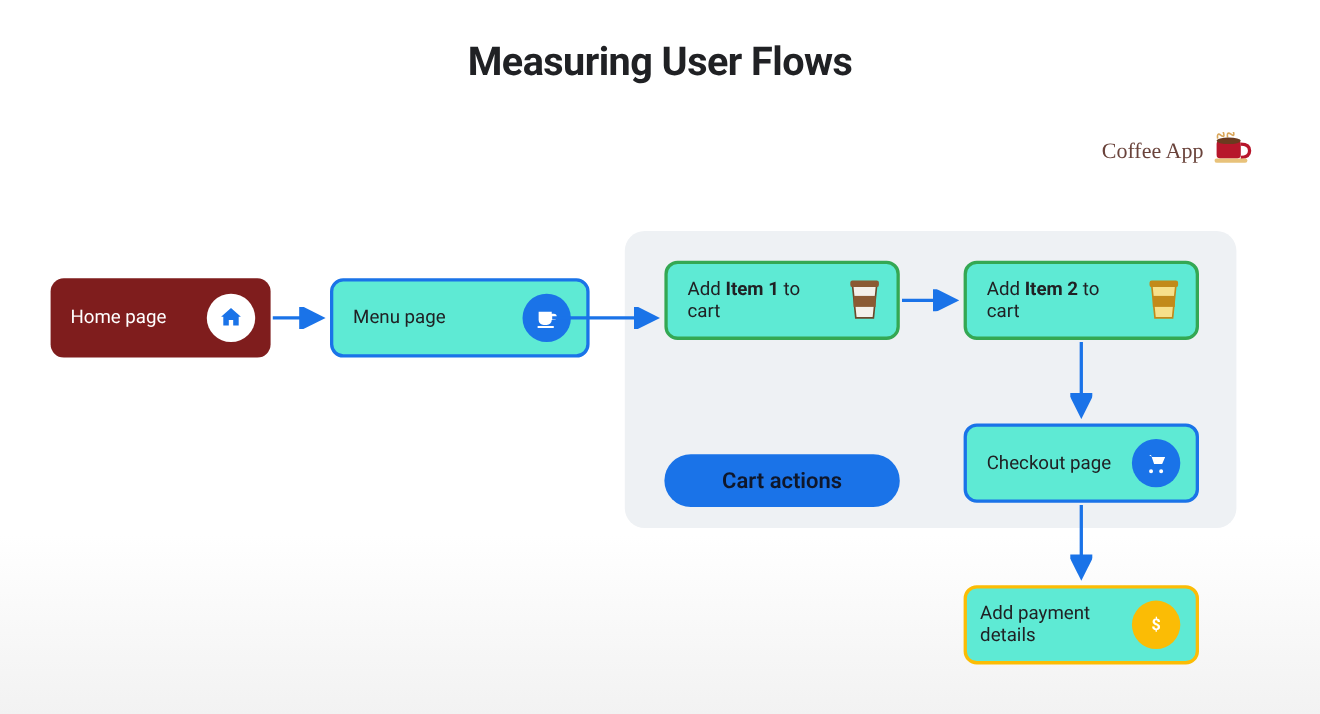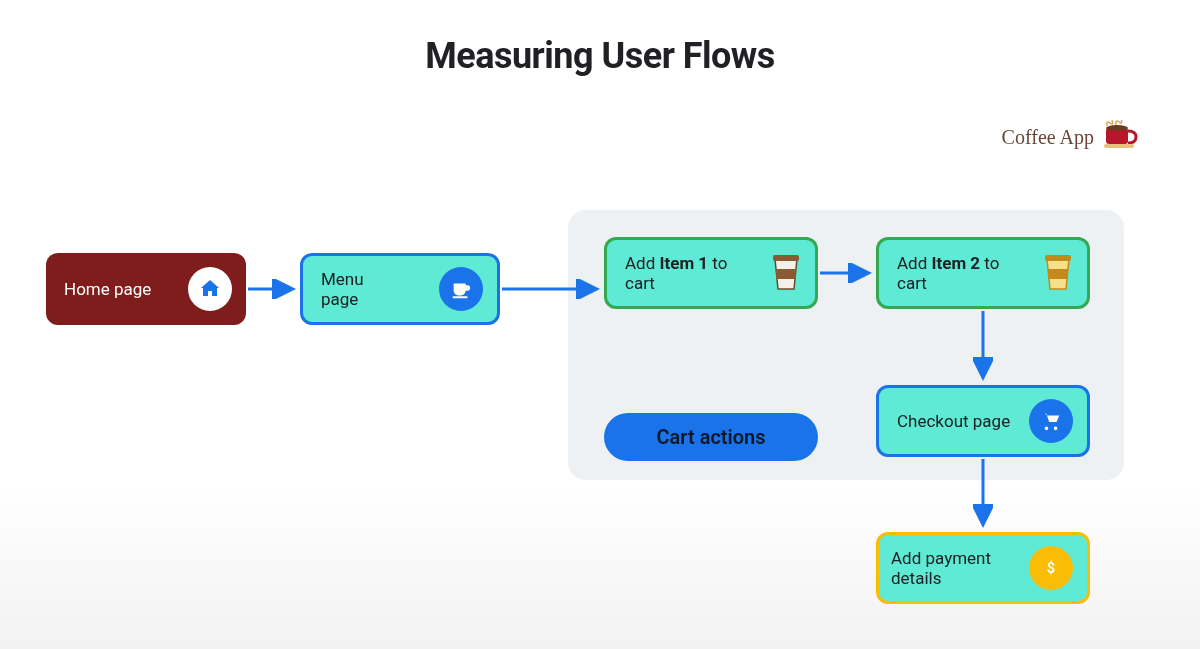--- a/index.html
+++ b/index.html
@@ -98,21 +98,21 @@
 
   <div class="node filled" style="left:46px; top:253px; width:200px;">
     <span class="label">Home page</span>
     <span class="iconwrap circle-icon white">
       <svg width="24" height="24" viewBox="0 0 24 24">
           <path fill="#1a73e8" d="M12 3 L3 11h2v8h5v-5h4v5h5v-8h2z"></path>
         </svg>
     </span>
   </div>
 
-  <div class="node blue" style="left:300px; top:253px; width:200px;gap:43px;">
+  <div class="node blue" style="left:300px; top:253px; width:236px;gap:43px;">
     <span class="label">Menu page</span>
     <span class="iconwrap circle-icon blue">
       <svg width="22" height="22" viewBox="0 0 24 24">
           <path fill="#fff" d="M4 6h13v8a5 5 0 0 1-5 5H9a5 5 0 0 1-5-5V6zm13 2h2a3 3 0 0 1 0 6h-2V8zM3 20h16v2H3z"></path>
         </svg>
     </span>
   </div>
 
   <div class="node green" style="left:604px; top:237px; width:214px;">
     <span class="label">

